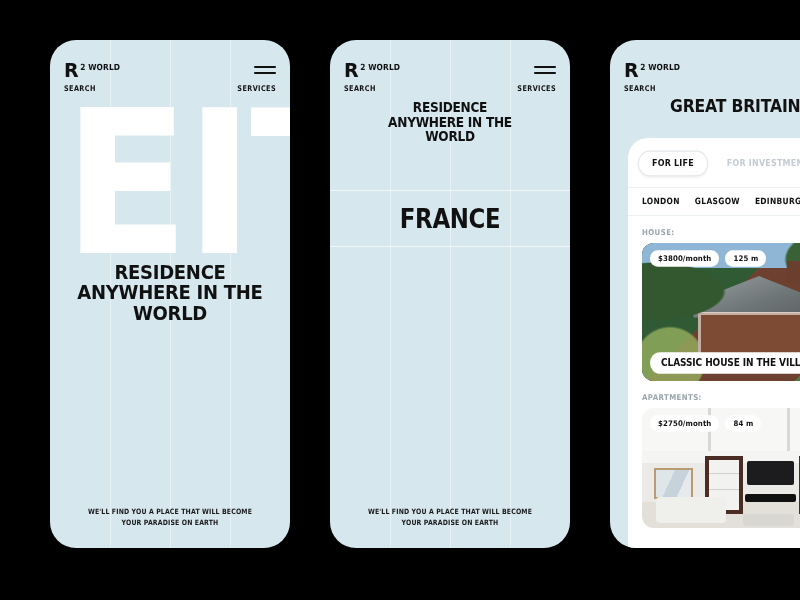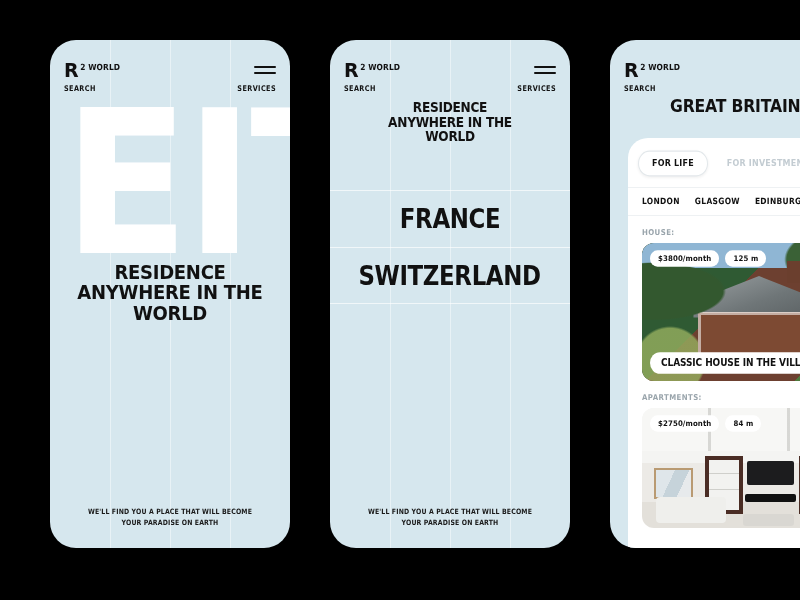--- a/index.html
+++ b/index.html
@@ -519,23 +519,20 @@
       <div class="subbar">
         <div class="minilabel">SEARCH</div>
         <div class="minilabel" style="transform-origin:right top;">SERVICES</div>
       </div>
 
       <div class="headline small" id="p2-headline">RESIDENCE ANYWHERE IN THE WORLD</div>
 
       <div class="countries">
         <div class="country-row">
           <span class="country-name">FRANCE</span>
-        </div>
-        <div class="country-row">
-          <span class="country-name">SWITZERLAND</span>
         </div>
       </div>
 
       <div class="tagline">
         <div>WE'LL FIND YOU A PLACE THAT WILL BECOME</div>
         <div>YOUR PARADISE ON EARTH</div>
       </div>
 
     </div>
   </div>

